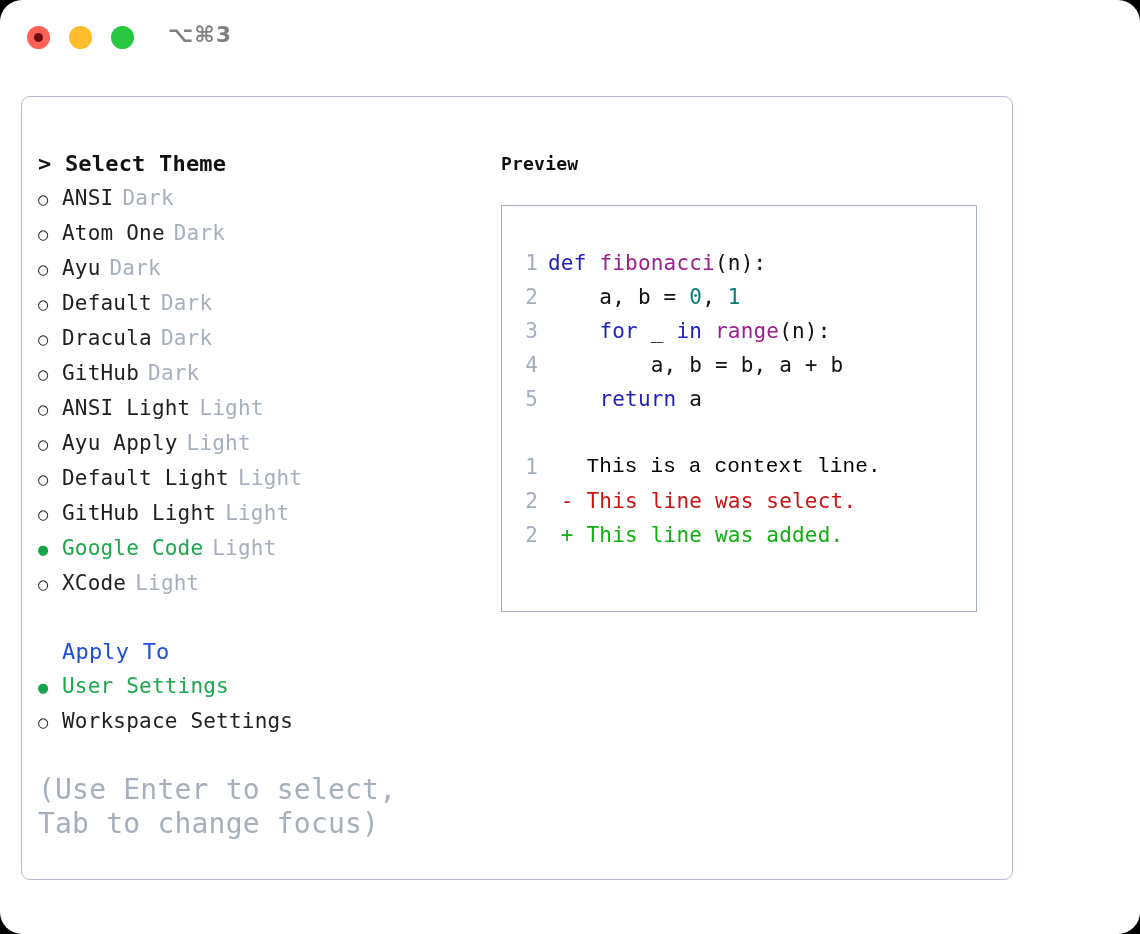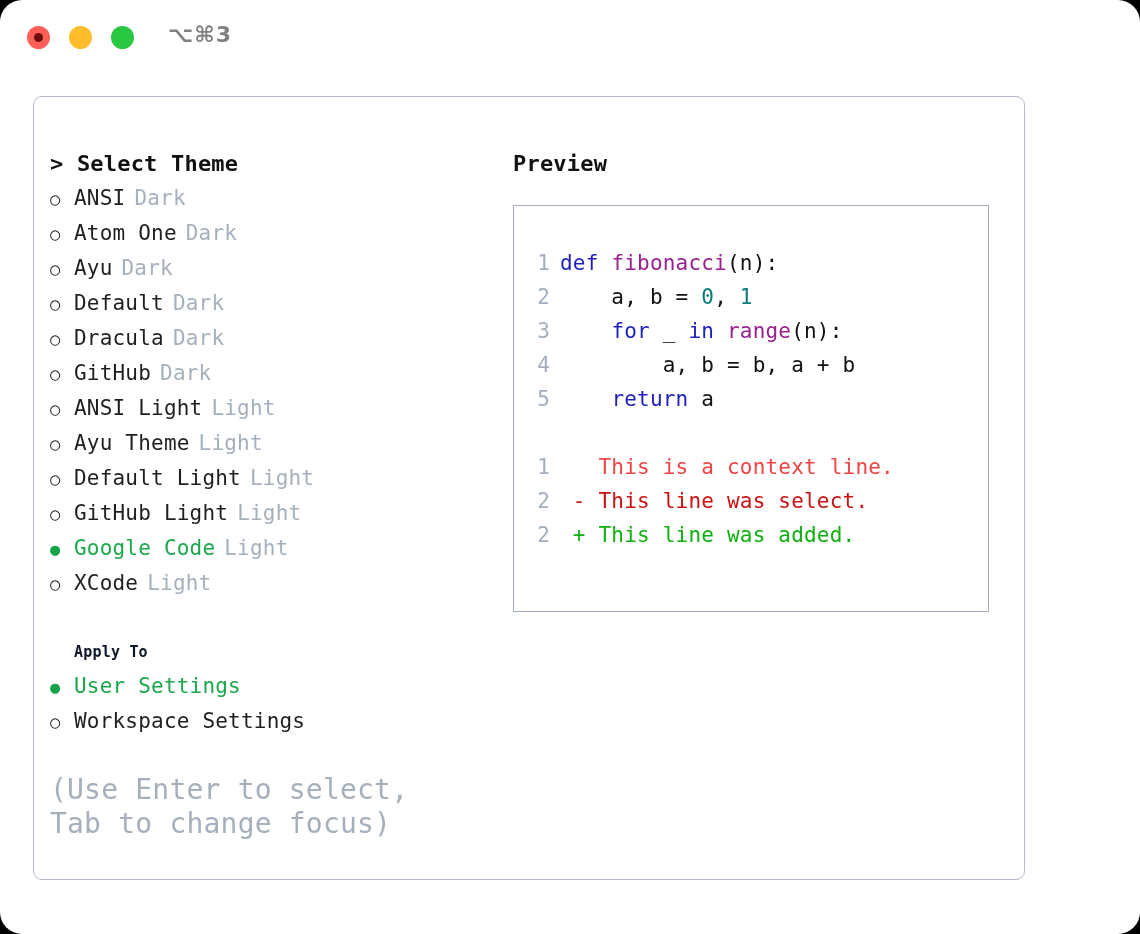--- a/index.html
+++ b/index.html
@@ -74,21 +74,20 @@
   .panel {
     position: absolute;
     left: 21px;
     top: 96px;
     width: 992px;
     height: 784px;
     border: 1.5px solid #b2bcca;
     border-radius: 9px;
     box-sizing: border-box;
     background: #ffffff;
-    margin-left: 12px;
   }
 
   .cols {
     position: absolute;
     left: 0; top: 0;
     width: 100%; height: 100%;
   }
 
   
   .left {
@@ -126,27 +125,26 @@
   }
   .opt.selected .marker { color: #16a34a; }
   .opt .label { color: #1f1f1f; }
   .opt.selected .label { color: #1aa84a; }
   .opt .tag {
     color: #a6b0bd;
     margin-left: 9px;
   }
 
   .apply-head {
-    font-size: 15px;
-    color: #0f172a;
+    font-size: 22px;
+    color: #1d4ed8;
     line-height: 34px;
     white-space: pre;
     padding-left: 24px;
     letter-spacing: 0.2px;
-    font-weight: bold;
   }
 
   .spacer-sm { height: 34px; }
 
   .hint {
     margin-top: 34px;
     font-size: 28px;
     color: #a6b0bd;
     line-height: 34px;
     width: 400px;
@@ -156,21 +154,21 @@
 
   
   .right {
     position: absolute;
     left: 479px;
     top: 50px;
     width: 490px;
   }
 
   .preview-title {
-    font-size: 22px;
+    font-size: 18px;
     font-weight: bold;
     color: #111111;
     line-height: 34px;
     letter-spacing: 0.2px;
     white-space: pre;
   }
 
   .preview-box {
     margin-top: 24px;
     width: 476px;
@@ -198,21 +196,21 @@
   }
   .code-text { white-space: pre; }
 
   .tok-kw  { color: #1f1fc0; }
   .tok-fn  { color: #9b1f8f; }
   .tok-num { color: #0a7a7a; }
   .tok-pl  { color: #111111; }
 
   .diff-gap { height: 34px; }
 
-  .diff-ctx { color: #ef4444; }
+  .diff-ctx { color: #000000; font-family: Liberation Mono, monospace; }
   .diff-del { color: #cc1212; }
   .diff-add { color: #0fb00f; }
 </style>
 </head>
 <body>
 
 <div class="window">
 
   <div class="titlebar">
     <div class="traffic">
@@ -230,21 +228,21 @@
         <div class="section-title">&gt; Select Theme</div>
 
         <div class="opt-list" id="theme-list">
             <div class="opt"><span class="marker">○</span><span class="label">ANSI</span><span class="tag">Dark</span></div>
             <div class="opt"><span class="marker">○</span><span class="label">Atom One</span><span class="tag">Dark</span></div>
             <div class="opt"><span class="marker">○</span><span class="label">Ayu</span><span class="tag">Dark</span></div>
             <div class="opt"><span class="marker">○</span><span class="label">Default</span><span class="tag">Dark</span></div>
             <div class="opt"><span class="marker">○</span><span class="label">Dracula</span><span class="tag">Dark</span></div>
             <div class="opt"><span class="marker">○</span><span class="label">GitHub</span><span class="tag">Dark</span></div>
             <div class="opt"><span class="marker">○</span><span class="label">ANSI Light</span><span class="tag">Light</span></div>
-            <div class="opt"><span class="marker">○</span><span class="label">Ayu Theme</span><span class="tag">Light</span></div>
+            <div class="opt"><span class="marker">○</span><span class="label">Ayu Apply</span><span class="tag">Light</span></div>
             <div class="opt"><span class="marker">○</span><span class="label">Default Light</span><span class="tag">Light</span></div>
             <div class="opt"><span class="marker">○</span><span class="label">GitHub Light</span><span class="tag">Light</span></div>
             <div class="opt selected"><span class="marker">●</span><span class="label">Google Code</span><span class="tag">Light</span></div>
             <div class="opt"><span class="marker">○</span><span class="label">XCode</span><span class="tag">Light</span></div>
           </div>
 
         <div class="spacer-sm"></div>
 
         <div class="apply-head">Apply To</div>
         <div class="opt-list" id="apply-list">

